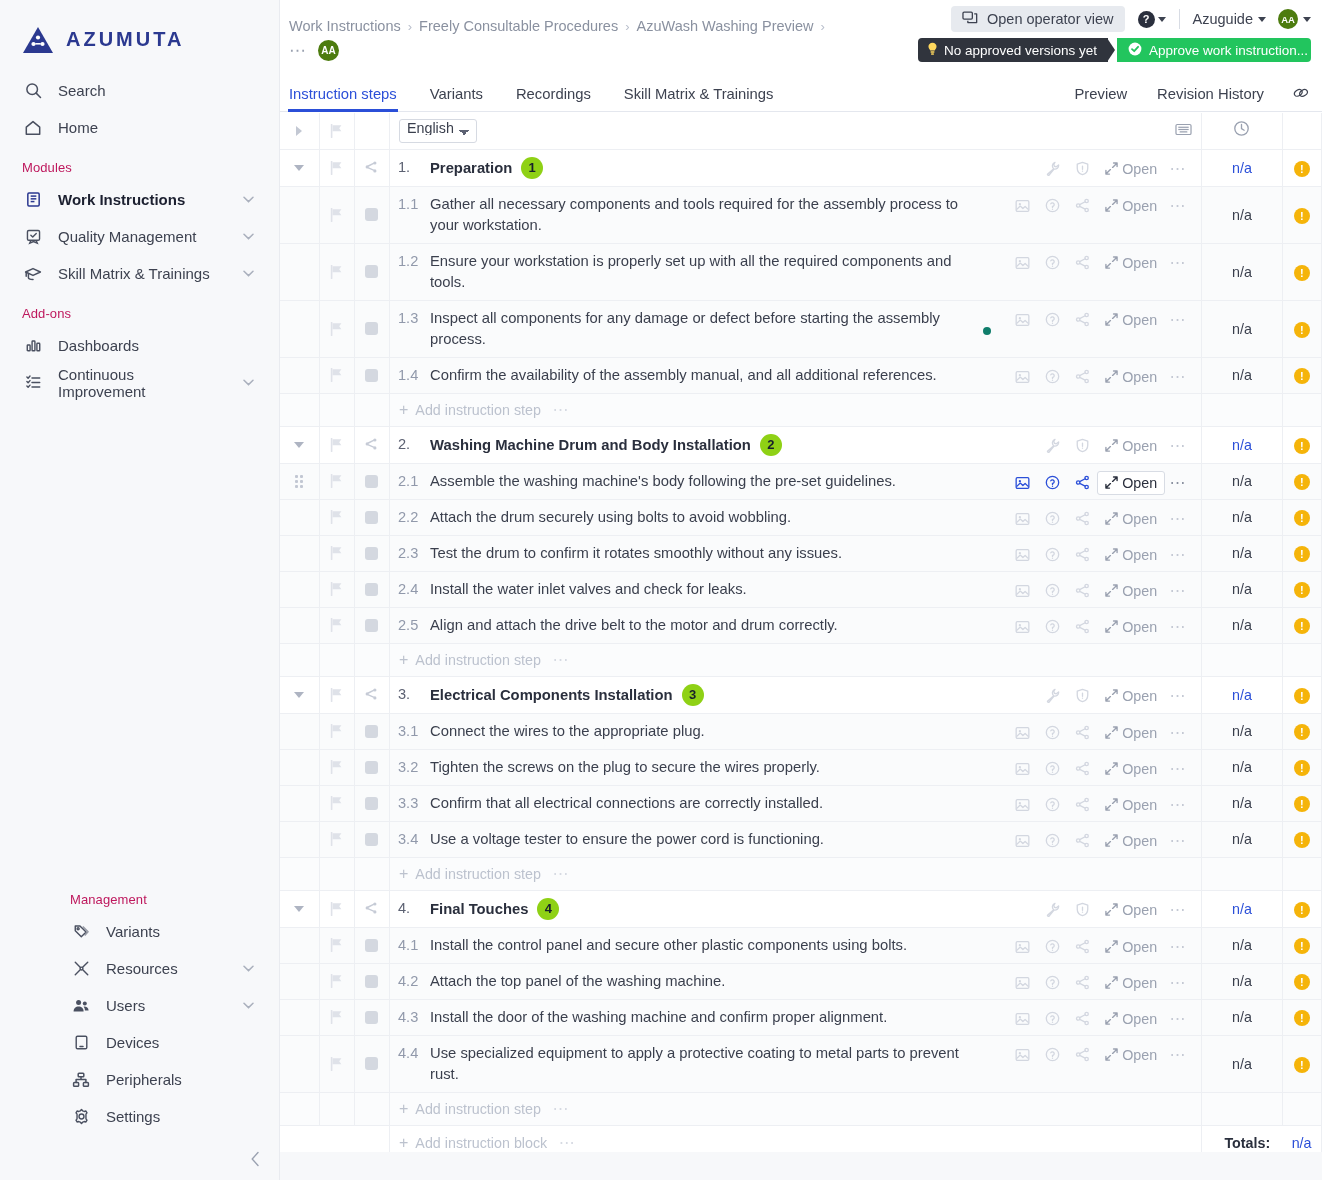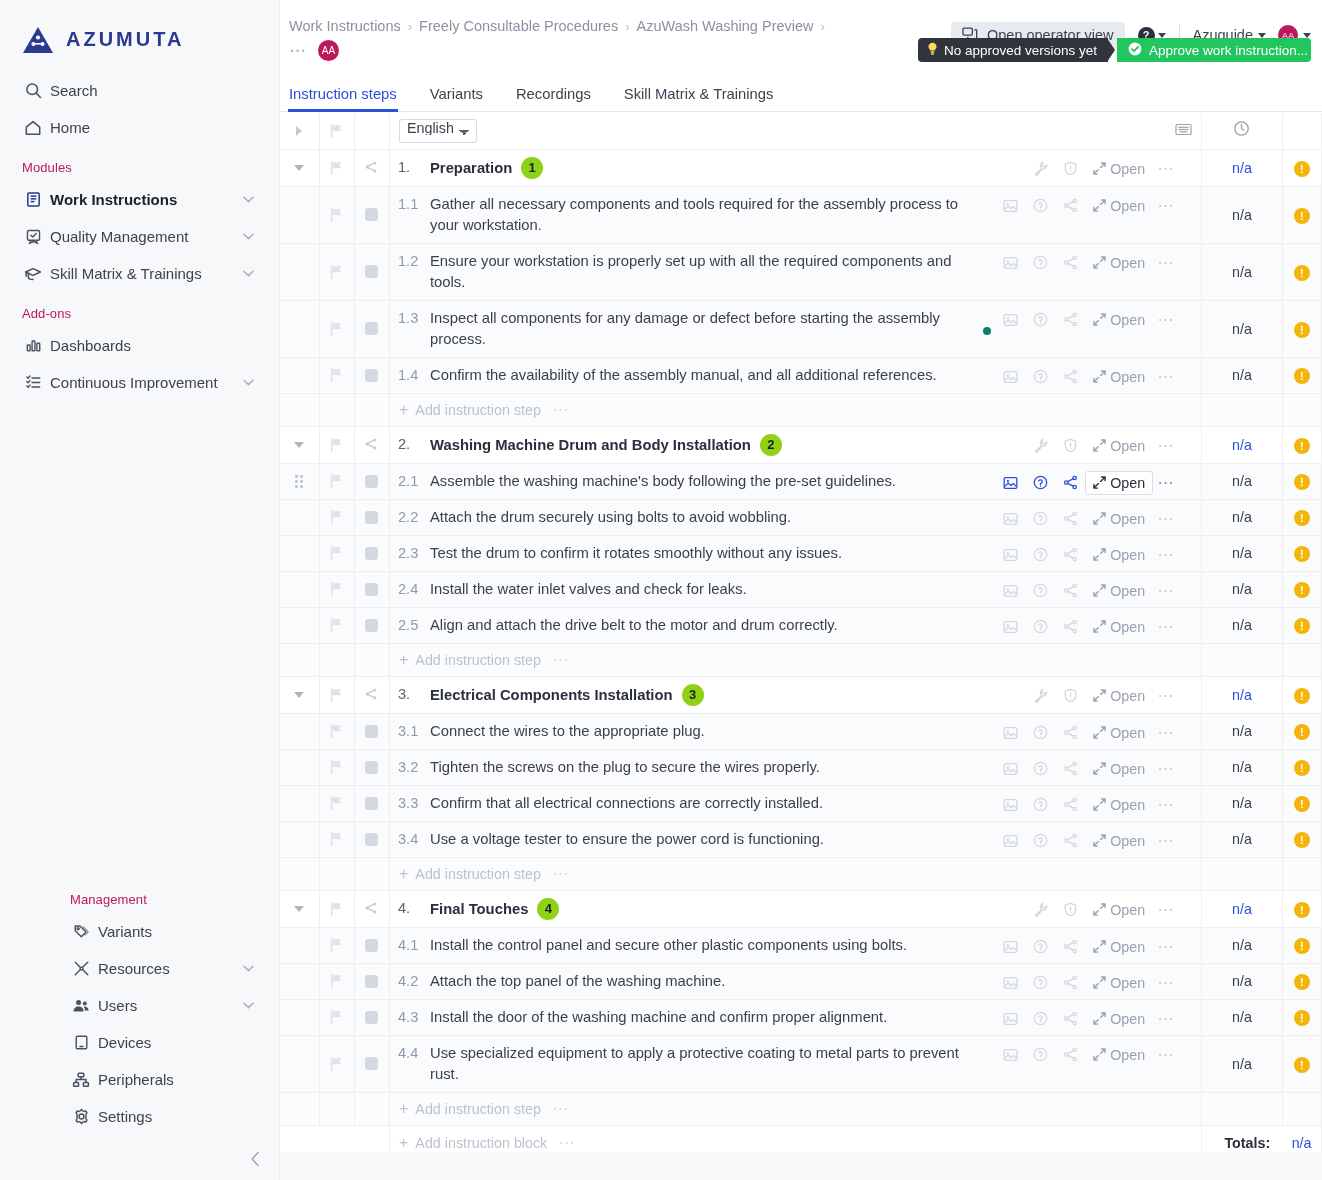--- a/index.html
+++ b/index.html
@@ -21,21 +21,21 @@
     position: relative;
     flex: 0 0 280px;
   }
   .logo-row { display:flex; align-items:center; gap:12px; padding: 17px 0 0 22px; height: 62px;}
   .logo-mark { width: 32px; height: 28px; flex:0 0 32px; }
   .logo-text {
     font-size: 20px; letter-spacing: 3.0px; color:#2b3990; font-weight:600;
   }
   .nav { margin-top: 10px; }
   .nav-item {
-    display:flex; align-items:center; height: 37px; padding-left: 22px; gap: 6px;
+    display:flex; align-items:center; height: 37px; padding-left: 22px; gap: 14px;
     color:#3d4250; font-size: 15px; cursor:pointer; position: relative;
   }
   .nav-item .ico { width:22px; height:22px; flex:0 0 22px; display:flex; align-items:center; justify-content:center; color:#4a5060;}
   .nav-item .lbl { flex:1 1 auto; }
   .nav-item.active .lbl { font-weight: 700; color:#1c2030; }
   .nav-item.active .ico { color:#2b3990; }
   .chev { width:18px; margin-right: 22px; color:#aab0bd; display:flex; align-items:center; justify-content:center;}
   .nav-group {
     font-size: 13px; color:#be185d; padding: 14px 0 6px 22px; letter-spacing:0.1px;
   }
@@ -52,26 +52,26 @@
   .crumbs {
     position:absolute; left: 9px; top: 18px;
     font-size: 14.5px; color:#8a91a0; display:flex; align-items:center; gap:7px;
   }
   .crumbs a { color:#8a91a0; text-decoration:none; cursor:pointer; }
   .crumbs .sep { color:#b9bfcc; font-size:13px;}
   .title-row { position:absolute; left: 9px; top: 40px; display:flex; align-items:center; gap:11px;}
   .page-title { font-size: 23px; color:#2a2f3d; font-weight:400;}
   .title-dots { color:#9aa1b0; font-size:17px; letter-spacing:1px; cursor:pointer; }
   .avatar {
-    width:21px;height:21px;border-radius:50%;background:#be185d;color:#fff;
-    font-size:10px;font-weight:400;display:flex;align-items:center;justify-content:center;
+    width:21px;height:21px;border-radius:50%;background:#4d7c0f;color:#fff;
+    font-size:10px;font-weight:700;display:flex;align-items:center;justify-content:center;
   }
   .avatar.sm { width:20px;height:20px;font-size:9.5px;}
 
-  .top-right { position:absolute; right: 11px; top: 22px; display:flex; align-items:center; gap:0px;}
+  .top-right { position:absolute; right: 11px; top: 6px; display:flex; align-items:center; gap:0px;}
   .op-view-btn {
     background:#e7eaef; border-radius:4px; height:26px; display:flex; align-items:center;
     gap:9px; padding: 0 11px; font-size:14.5px; color:#3d4250; cursor:pointer;
   }
   .help-btn { display:flex; align-items:center; gap:3px; margin-left:13px; cursor:pointer;}
   .help-circle {
     width:17px;height:17px;border-radius:50%;background:#2a2f3d;color:#fff;font-size:11px;
     font-weight:700;display:flex;align-items:center;justify-content:center;
   }
   .caret { width:0;height:0;border-left:4px solid transparent;border-right:4px solid transparent;border-top:5px solid #3d4250;}
@@ -144,21 +144,21 @@
     flex: 1 1 auto; font-size: 14.8px; color:#3a3f4d; line-height: 21px; padding-right: 10px;
     max-width: 545px;
   }
   .blocktitle { font-size:14.8px; color:#2a2f3d; font-weight:700; display:flex; align-items:center; gap:9px;}
   .badge {
     width:22px;height:22px;border-radius:50%;background:#8fd115;color:#17202c;
     font-size:13px;font-weight:700;display:flex;align-items:center;justify-content:center;
     flex:0 0 22px;
   }
   .actions {
-    position:absolute; right: 22px; top: 7px; display:flex; align-items:center; gap:0px;
+    position:absolute; right: 10px; top: 7px; display:flex; align-items:center; gap:0px;
   }
   .act { width:30px;height:22px; display:flex;align-items:center;justify-content:center; color:#d3d7e0; cursor:pointer;}
   .act.on { color:#2b4fd8; }
   .openbtn {
     display:flex;align-items:center;gap:4px; color:#9aa1b0; font-size:14.3px; padding: 2px 7px;
     cursor:pointer; border:1px solid transparent; border-radius:3px; height:24px;
   }
   .openbtn.on { color:#2a2f3d; border-color:#d8dce4; background:#fff;}
   .dots { color:#c4c9d4; font-size:16px; letter-spacing:1px; width:26px; text-align:center; cursor:pointer; line-height:14px;}
   .dots.on { color:#8a91a0; }
@@ -451,20 +451,30 @@
           <span>Approve work instruction...</span>
         </div>
       </div>
     </div>
 
     <div class="tabs">
       <div class="tab active"><span>Instruction steps</span></div>
       <div class="tab"><span>Variants</span></div>
       <div class="tab"><span>Recordings</span></div>
       <div class="tab"><span>Skill Matrix &amp; Trainings</span></div>
+      <div class="tabs-right">
+        <div class="tab"><span>Preview</span></div>
+        <div class="tab"><span>Revision History</span></div>
+        <div class="link-icon">
+          <svg width="18" height="16" viewBox="0 0 19 17" fill="none" stroke="#3d4250" stroke-width="1.3">
+              <ellipse cx="6.6" cy="8.4" rx="4.4" ry="3.1" transform="rotate(-34 6.6 8.4)"></ellipse>
+              <ellipse cx="12.2" cy="8.4" rx="4.4" ry="3.1" transform="rotate(-34 12.2 8.4)"></ellipse>
+            </svg>
+        </div>
+      </div>
     </div>
 
     <div class="tablewrap">
       <table class="steps">
         <colgroup>
           <col class="c-a">
             <col class="c-b">
             <col class="c-c">
             <col class="c-main">
             <col class="c-time">

